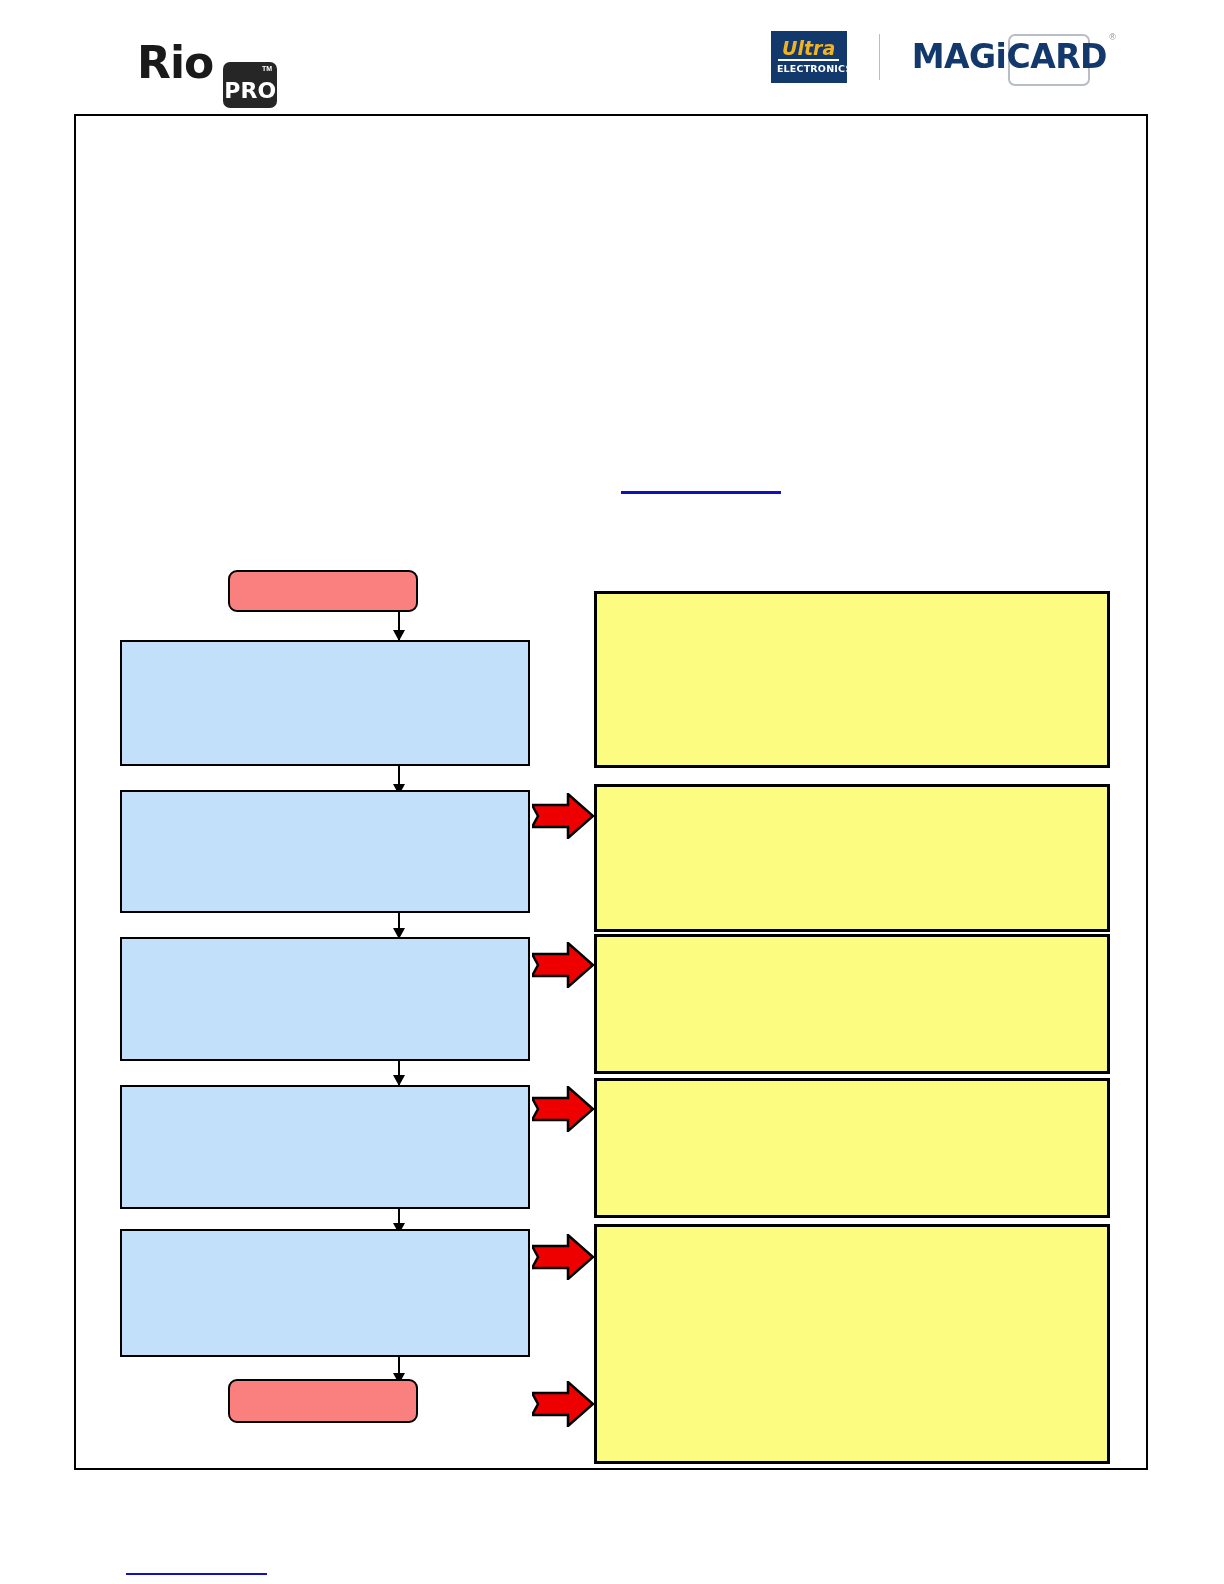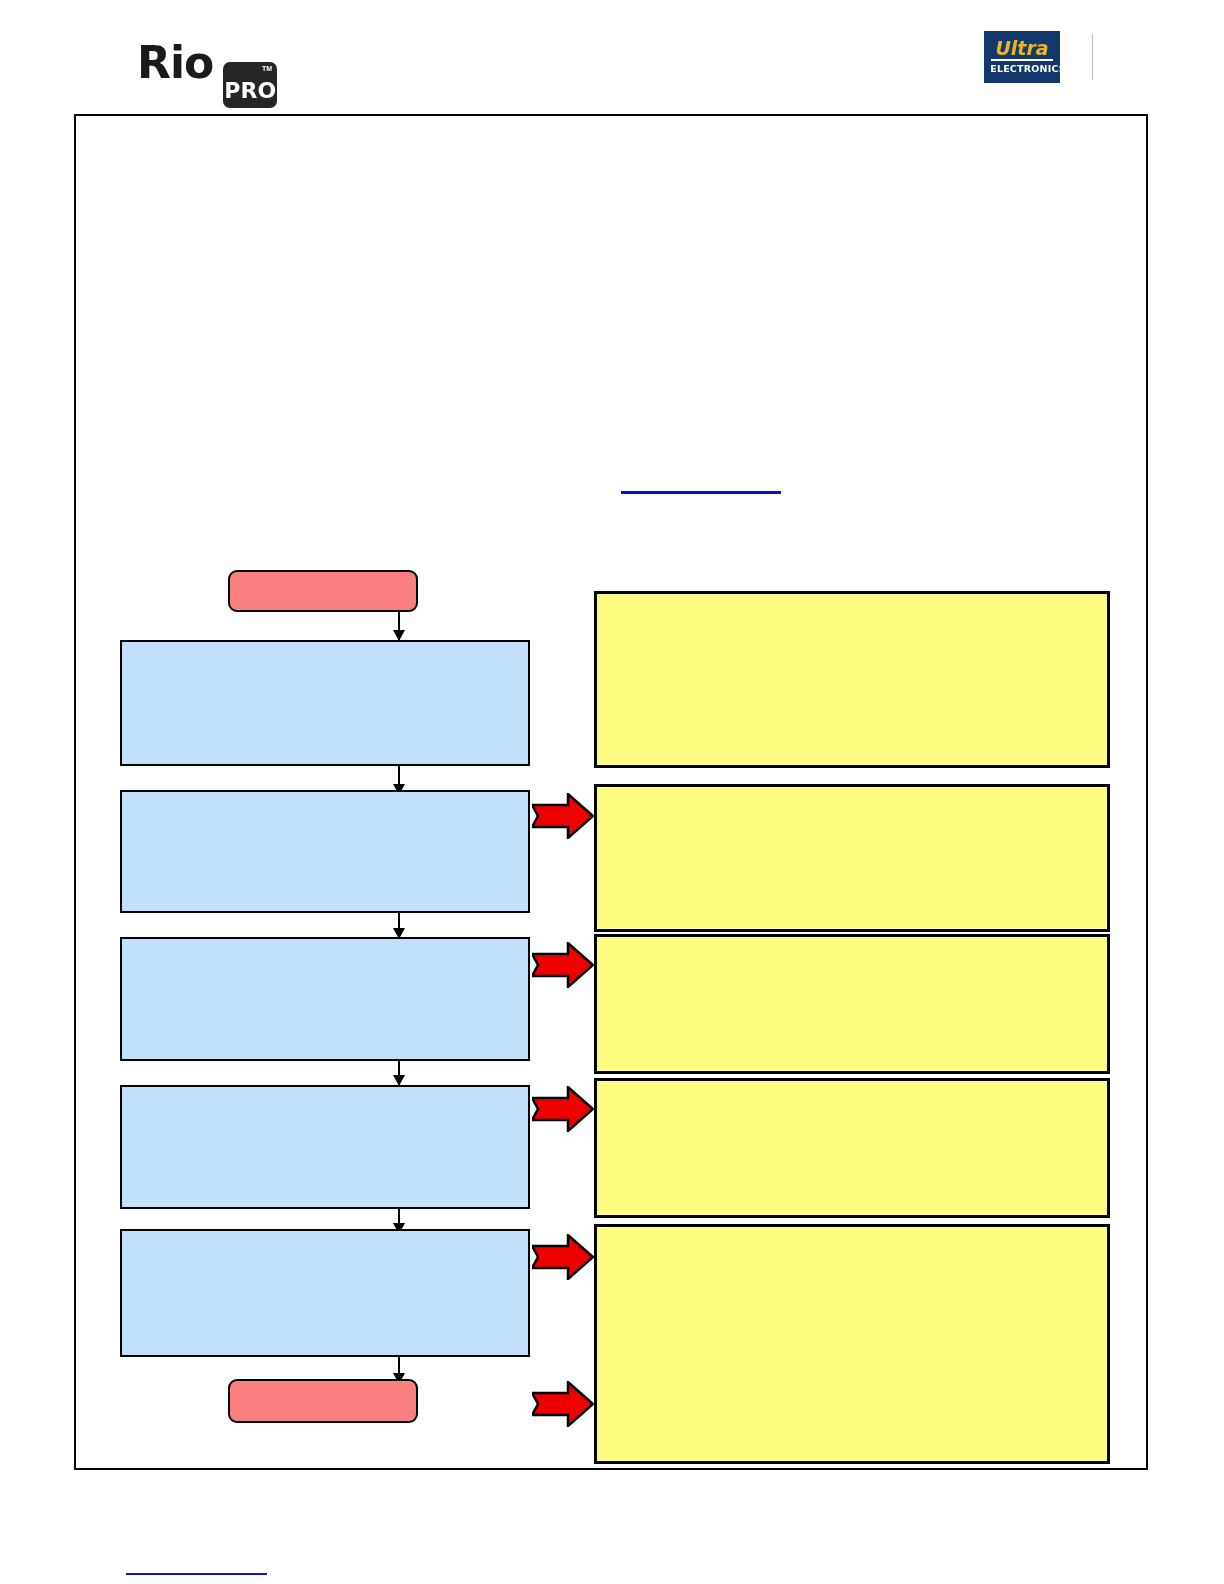--- a/index.html
+++ b/index.html
@@ -115,20 +115,25 @@
       <span class="pro-text">PRO</span>
     </span>
   </div>
 
   <div class="brand-logos">
     <div class="ultra-block">
       <span class="ultra-top">Ultra</span>
       <span class="ultra-bottom">ELECTRONICS</span>
     </div>
     <div class="logo-divider"></div>
+    <div class="magicard-wrap">
+      <div class="magicard-card"></div>
+      <span class="magicard-text">MAGiCARD</span>
+      <span class="magicard-reg">®</span>
+    </div>
   </div>
 
 </div>
 
 <div class="page-frame">
 
   <div class="link-rule link-body"></div>
 
   <div class="flow">
 

